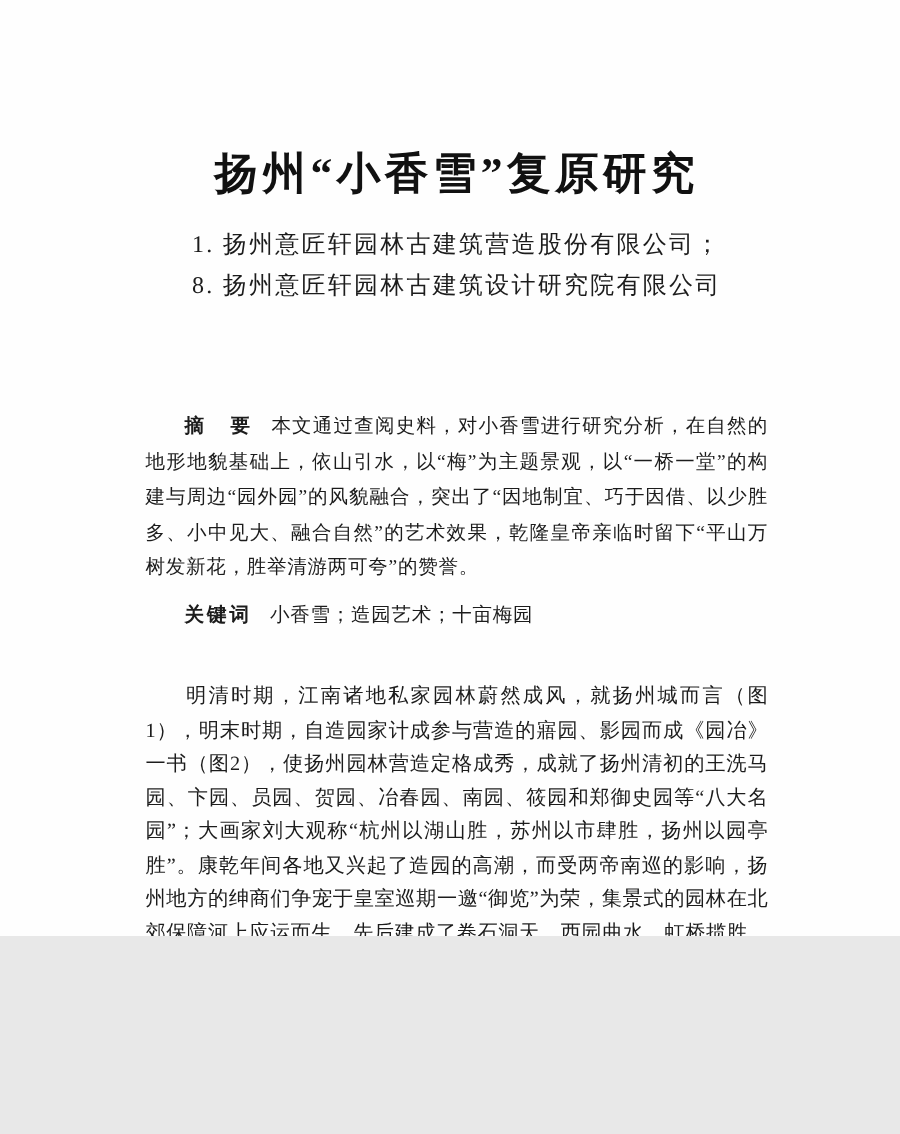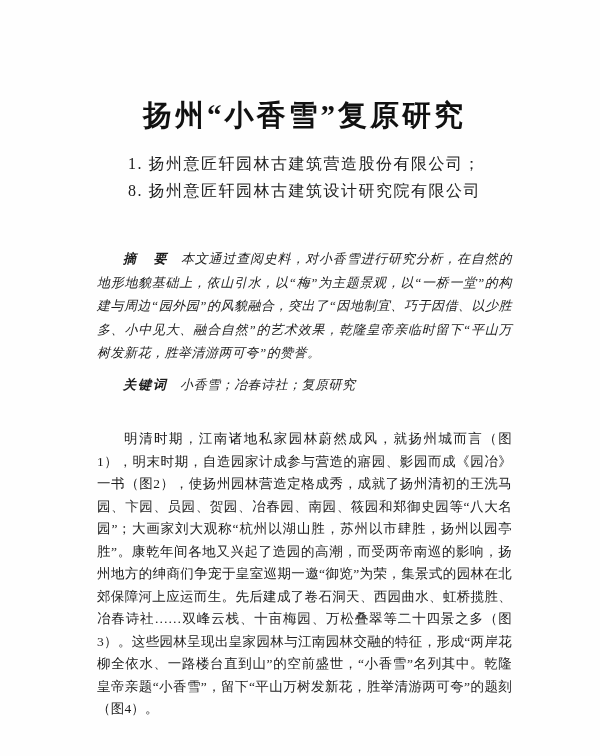--- a/index.html
+++ b/index.html
@@ -3,21 +3,21 @@
 <meta charset="utf-8">
 <style>
   html, body {
     margin: 0;
     padding: 0;
     background: #e8e8e8;
   }
   .page {
     position: relative;
     width: 600px;
-    height: 756px;
+    height: 624px;
     margin: 0 auto;
     background: #fefefe;
     color: #1c1c1c;
     font-family: "Liberation Serif", "DejaVu Serif", serif;
     overflow: hidden;
     box-sizing: border-box;
   }
   .content {
     padding: 0 88px 0 97px;
   }
@@ -47,22 +47,21 @@
     margin-left: 2px;
   }
   .affiliations {
     margin-top: 14px;
     text-align: center;
     font-size: 16px;
     letter-spacing: 1.5px;
     line-height: 27px;
   }
   .abstract-block {
-    margin-top: 43px;
-    font-style: italic;
+    margin-top: 68px;
   }
   .abstract-para {
     margin: 0;
     font-size: 13px;
     line-height: 23.5px;
     text-align: justify;
     text-indent: 2em;
     letter-spacing: 0.5px;
   }
   .abstract-label,
@@ -100,19 +99,19 @@
 
 
     <div class="affiliations">
       <div>1. 扬州意匠轩园林古建筑营造股份有限公司；</div>
       <div>8. 扬州意匠轩园林古建筑设计研究院有限公司</div>
     </div>
 
     <div class="abstract-block">
       <p class="abstract-para"><span class="abstract-label">摘　要</span><span>本文通过查阅史料，对小香雪进行研究分析，在自然的地形地貌基础上，依山引水，以“梅”为主题景观，以“一桥一堂”的构建与周边“园外园”的风貌融合，突出了“因地制宜、巧于因借、以少胜多、小中见大、融合自然”的艺术效果，乾隆皇帝亲临时留下“平山万树发新花，胜举清游两可夸”的赞誉。</span></p>
 
-      <p class="keywords-para"><span class="keywords-label">关键词</span><span>小香雪；冶春诗社；复原研究</span></p>
+      <p class="keywords-para"><span class="keywords-label">关键词</span><span>小香雪；造园艺术；十亩梅园</span></p>
     </div>
 
     <p class="body-para body-para-1">明清时期，江南诸地私家园林蔚然成风，就扬州城而言（图1），明末时期，自造园家计成参与营造的寤园、影园而成《园冶》一书（图2），使扬州园林营造定格成秀，成就了扬州清初的王洗马园、卞园、员园、贺园、冶春园、南园、筱园和郑御史园等“八大名园”；大画家刘大观称“杭州以湖山胜，苏州以市肆胜，扬州以园亭胜”。康乾年间各地又兴起了造园的高潮，而受两帝南巡的影响，扬州地方的绅商们争宠于皇室巡期一邀“御览”为荣，集景式的园林在北郊保障河上应运而生。先后建成了卷石洞天、西园曲水、虹桥揽胜、冶春诗社……双峰云栈、十亩梅园、万松叠翠等二十四景之多（图3）。这些园林呈现出皇家园林与江南园林交融的特征，形成“两岸花柳全依水、一路楼台直到山”的空前盛世，“小香雪”名列其中。乾隆皇帝亲题“小香雪”，留下“平山万树发新花，胜举清游两可夸”的题刻（图4）。</p>
 
   </div>
 </div>
 
 </body></html>

